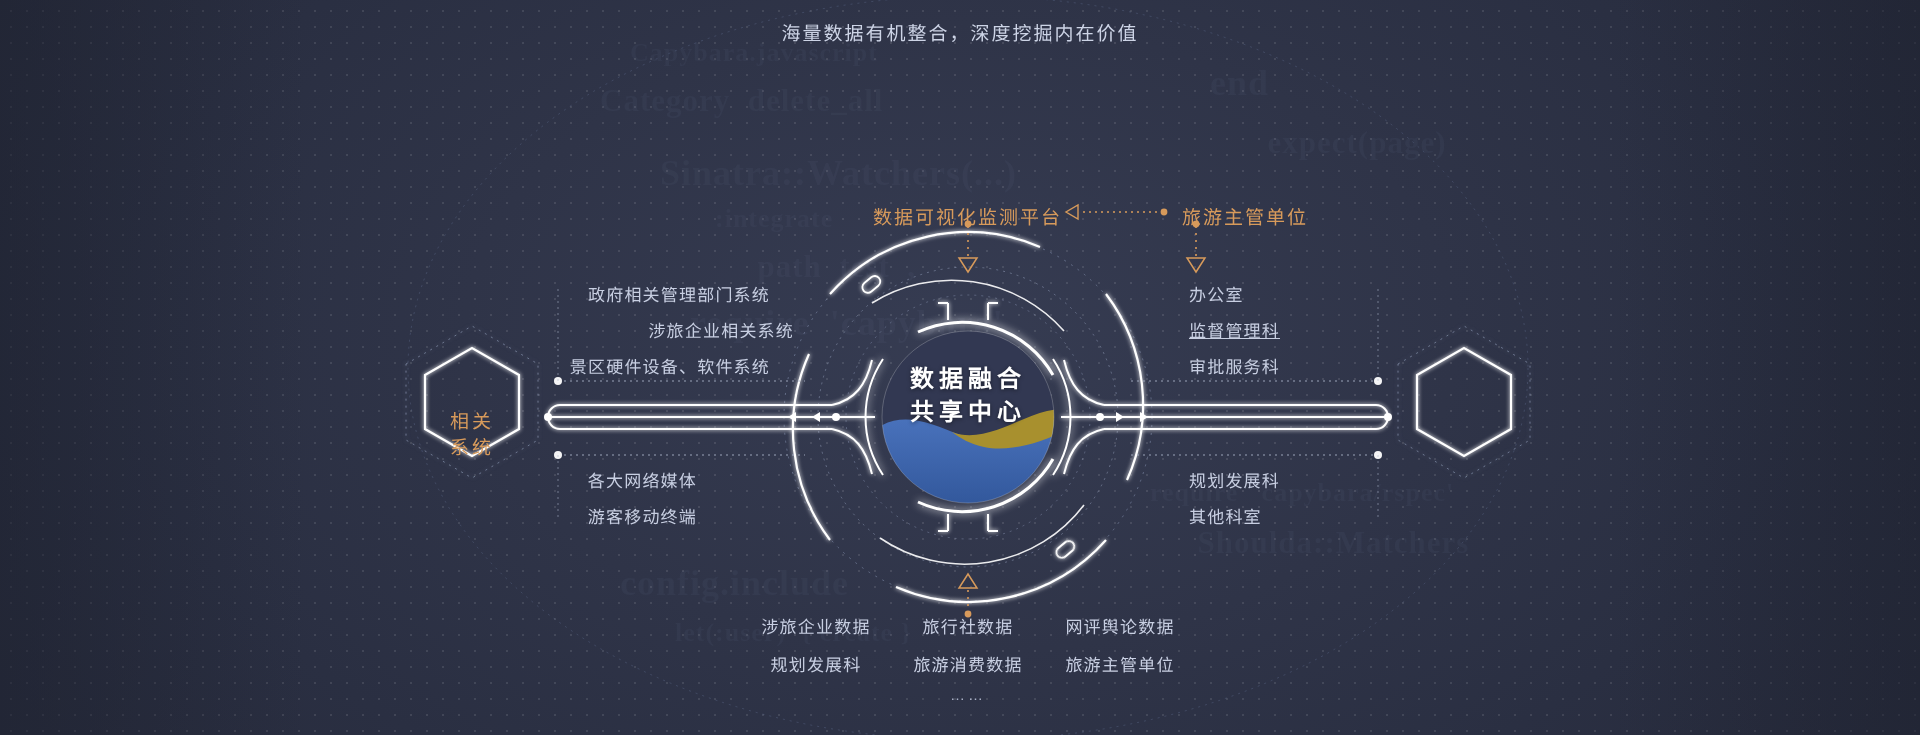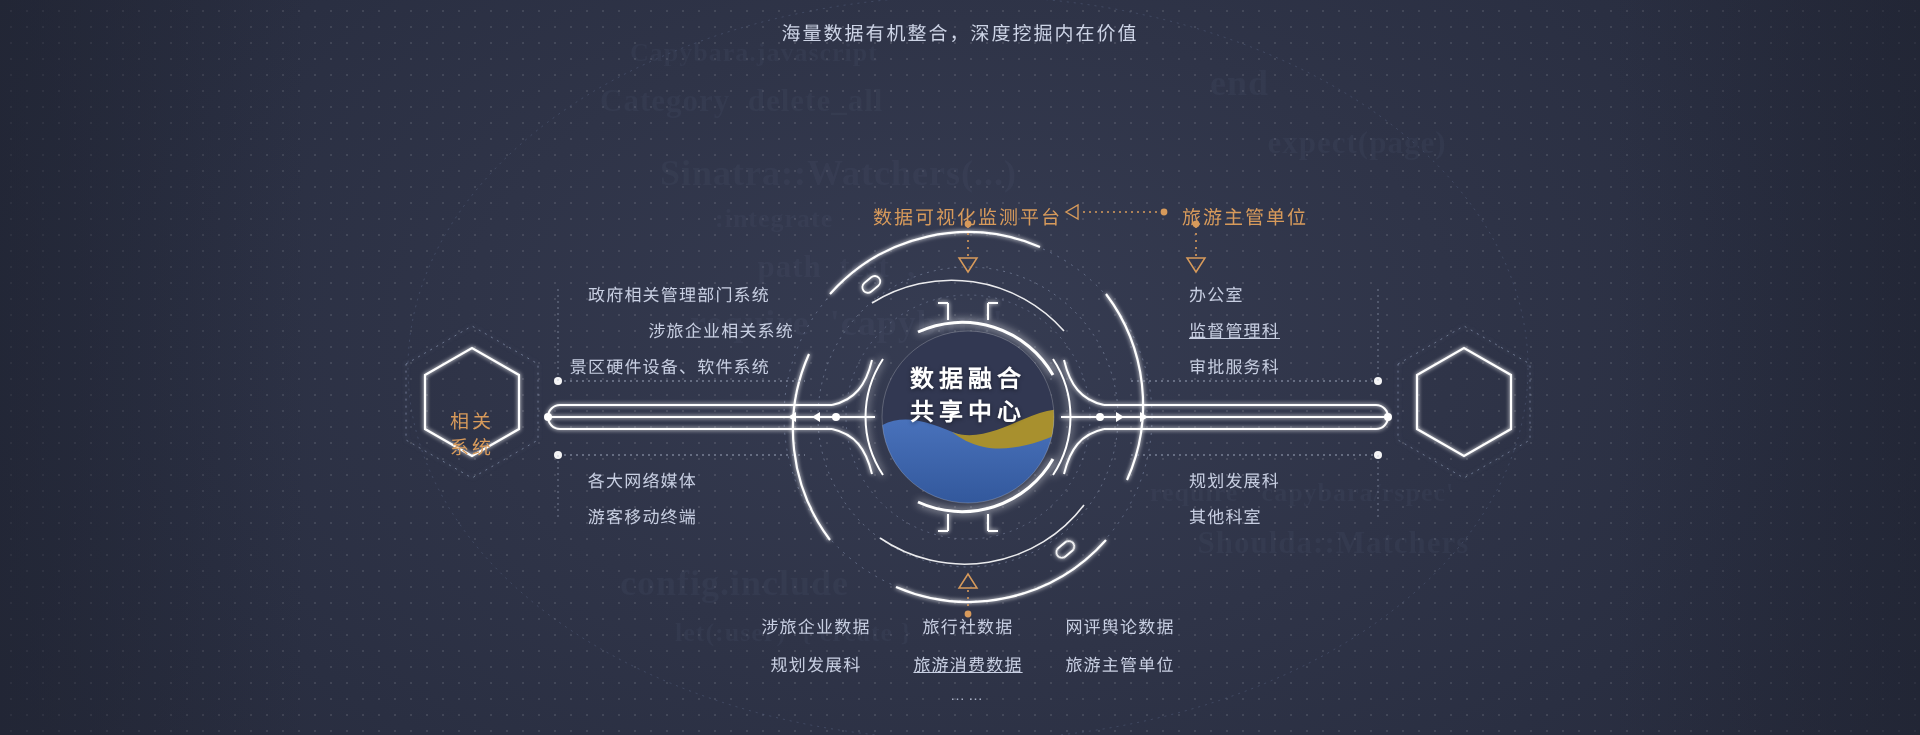--- a/index.html
+++ b/index.html
@@ -288,18 +288,18 @@
   <div class="txt" style="left:1189px;top:353px;">审批服务科</div>
 
   <div class="txt" style="left:1189px;top:467px;">规划发展科</div>
   <div class="txt" style="left:1189px;top:503px;">其他科室</div>
 
   <div class="txt c" style="left:816px;top:613px;">涉旅企业数据</div>
   <div class="txt c" style="left:968px;top:613px;">旅行社数据</div>
   <div class="txt c" style="left:1120px;top:613px;">网评舆论数据</div>
 
   <div class="txt c" style="left:816px;top:651px;">规划发展科</div>
-  <div class="txt c" style="left:968px;top:651px;text-decoration:underline;">旅游消费数据</div>
+  <div class="txt c" style="left:968px;top:651px;">旅游消费数据</div>
   <div class="txt c" style="left:1120px;top:651px;">旅游主管单位</div>
 
   <div class="dots-ell" style="left:968px;top:686px;">……</div>
 
 </div>
 
 </body></html>

